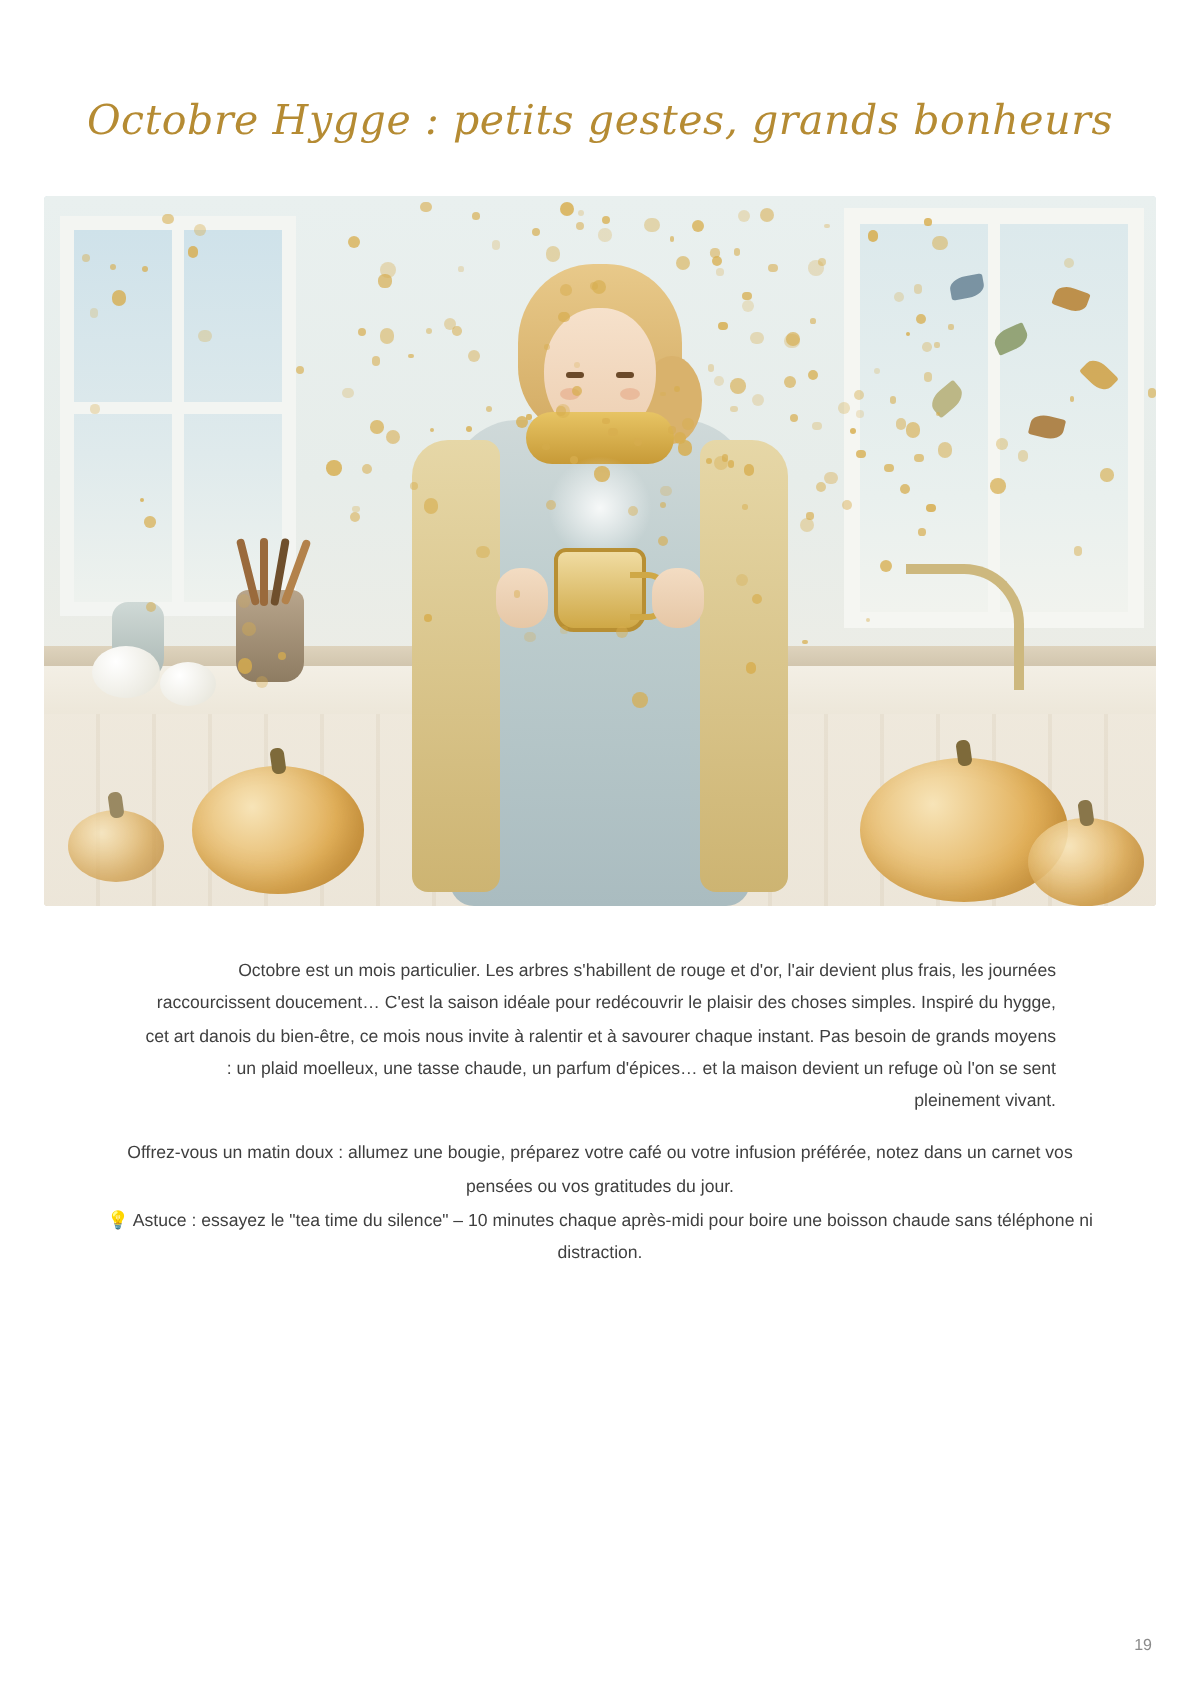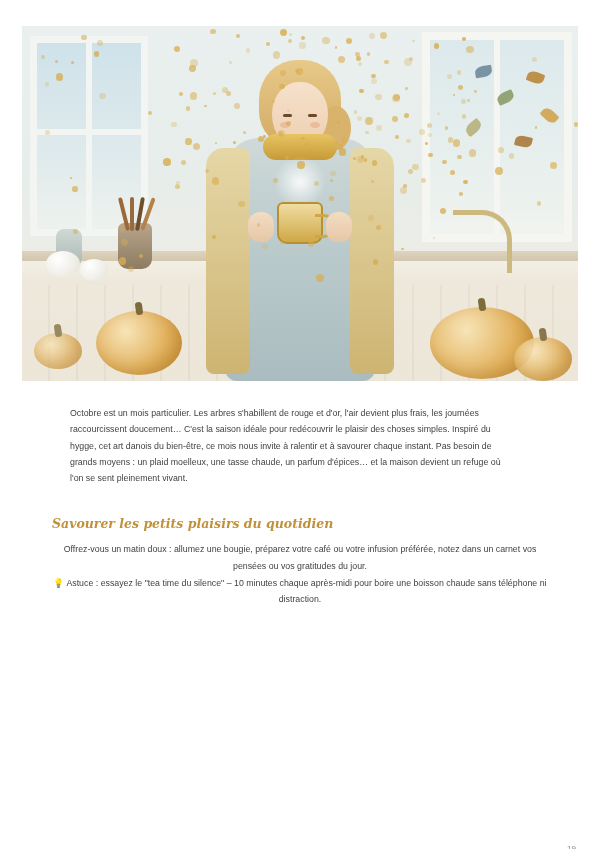--- a/index.html
+++ b/index.html
@@ -197,22 +197,22 @@
     width:52px; height:52px; border-radius:50%;
     background:radial-gradient(circle,rgba(255,255,255,.85),rgba(255,255,255,0) 70%);
   }
   .hero .bokeh { position:absolute; inset:0; pointer-events:none; }
   .hero .bokeh span {
     position:absolute; border-radius:50%;
     background:#d7ad4e; opacity:.75;
   }
 
   .body-text {
-    margin: 24px 96px 0 70px;
-    text-align: left;
+    margin: 24px 72px 0 70px;
+    text-align: right;
     font-size: 8.8px;
     line-height: 1.85;
     color: #3f3f3f;
     font-family: "Liberation Sans", sans-serif;
   }
   .section-heading {
     margin: 30px 0 0 52px;
     font-family: "DejaVu Serif", serif;
     font-style: italic;
     font-size: 12.5px;
@@ -234,20 +234,21 @@
     bottom: 22px;
     font-size: 8px;
     color: #8a8a8a;
   }
 </style>
 </head>
 <body>
 
 <div class="page">
 
+  <h1 class="title">Octobre Hygge : petits gestes, grands bonheurs</h1>
 
   <div class="hero">
     <div class="wall"></div>
     <div class="window-left"></div>
     <div class="window-right"></div>
 
     <div class="leaf l1"></div>
     <div class="leaf l2"></div>
     <div class="leaf l3"></div>
     <div class="leaf l4"></div>
@@ -471,21 +472,20 @@
         <span style="width: 6.10825px; height: 6.10825px; left: 42.4595%; top: 31.0513%; opacity: 0.77;"></span>
         <span style="width: 4.9224px; height: 4.9224px; left: 78.4422%; top: 16.6007%; opacity: 0.75;"></span>
         <span style="width: 3.69765px; height: 3.69765px; left: 42.2159%; top: 55.465%; opacity: 0.45;"></span>
         <span style="width: 5.04017px; height: 5.04017px; left: 76.3574%; top: 13.4663%; opacity: 0.29;"></span>
         <span style="width: 4.46182px; height: 4.46182px; left: 40.2551%; top: 6.23233%; opacity: 0.28;"></span>
       </div>
   </div>
 
   <p class="body-text">Octobre est un mois particulier. Les arbres s'habillent de rouge et d'or, l'air devient plus frais, les journées raccourcissent doucement… C'est la saison idéale pour redécouvrir le plaisir des choses simples. Inspiré du hygge, cet art danois du bien-être, ce mois nous invite à ralentir et à savourer chaque instant. Pas besoin de grands moyens : un plaid moelleux, une tasse chaude, un parfum d'épices… et la maison devient un refuge où l'on se sent pleinement vivant.</p>
 
-  <h2 class="section-heading">Savourer les petits plaisirs du quotidien</h2>
 
   <div class="tips">
     <p>Offrez-vous un matin doux : allumez une bougie, préparez votre café ou votre infusion préférée, notez dans un carnet vos pensées ou vos gratitudes du jour.</p>
     <p class="tip-highlight"><span class="bulb">💡</span> <span>Astuce : essayez le "tea time du silence" – 10 minutes chaque après-midi pour boire une boisson chaude sans téléphone ni distraction.</span></p>
   </div>
 
   <div class="page-number">19</div>
 </div>
 
 </body></html>

